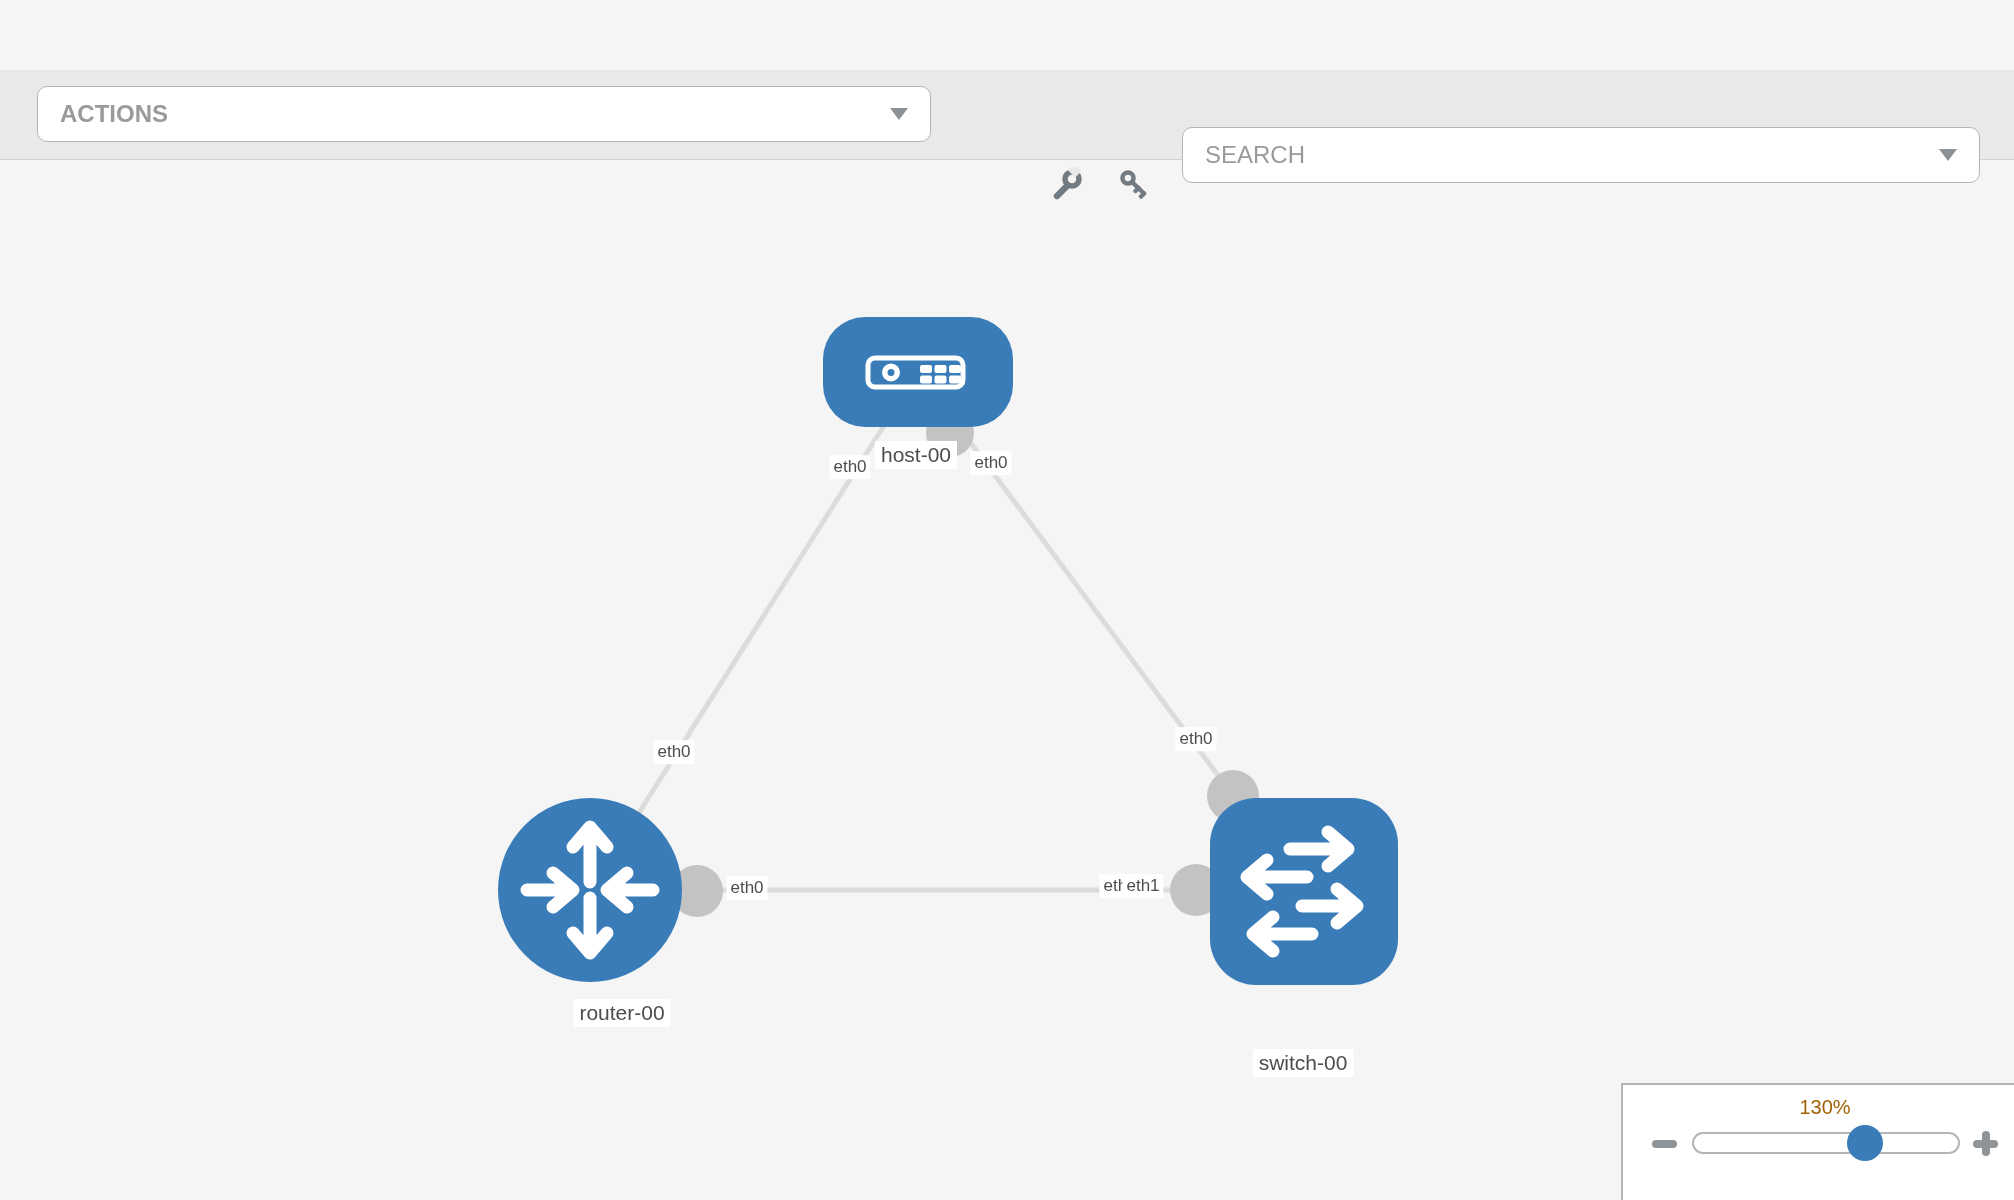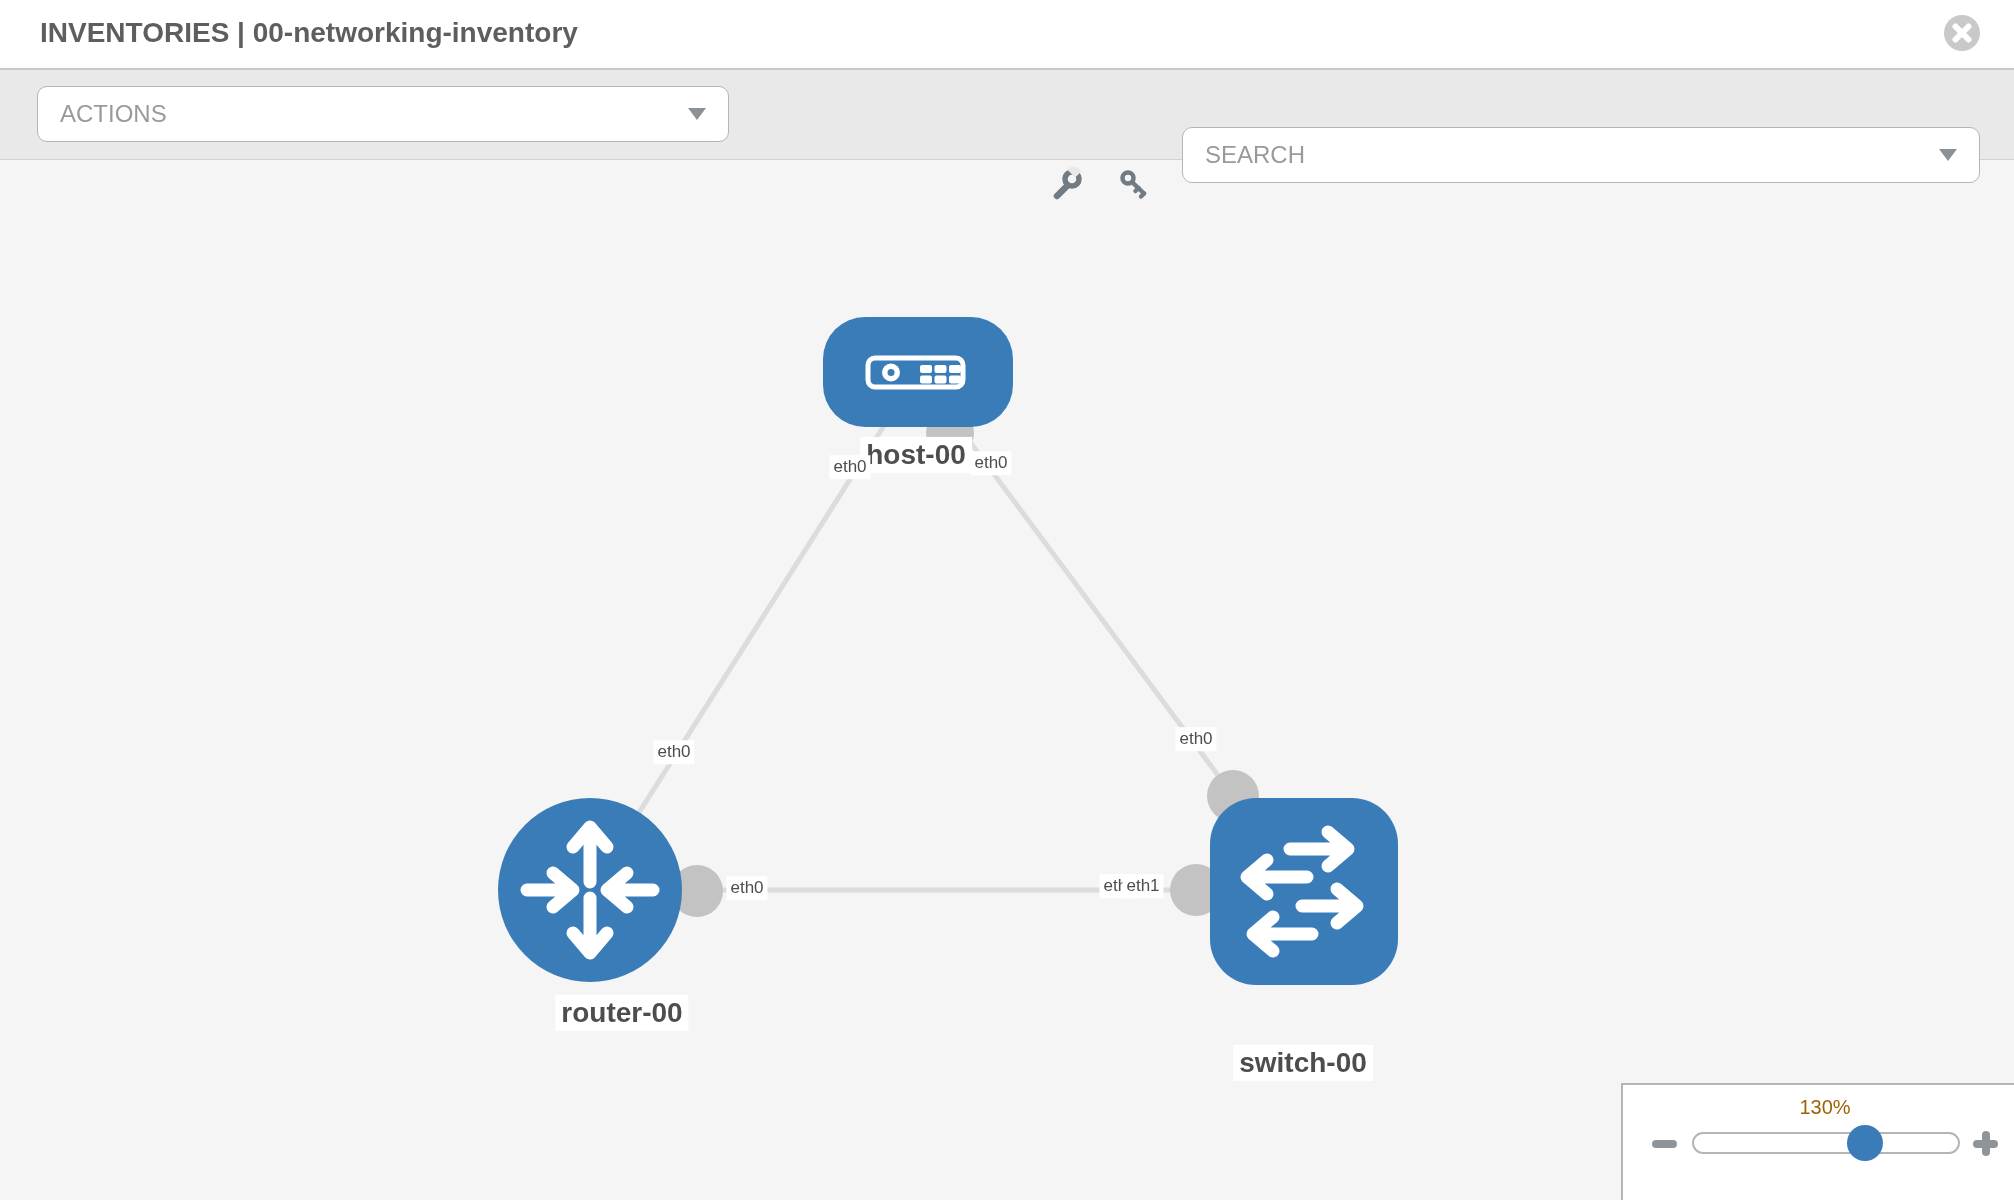--- a/index.html
+++ b/index.html
@@ -26,41 +26,41 @@
   .toolbar {
     position:absolute; top:70px; left:0; width:2014px; height:90px;
     background:#e9e9e9; border-bottom:1px solid #d2d2d2; box-sizing:border-box;
   }
   .select-box {
     position:absolute; top:16px; height:56px; background:#fff;
     border:1px solid #b5b5b5; border-radius:10px; box-sizing:border-box;
     display:flex; align-items:center; padding:0 22px;
     color:#9a9a9a; font-size:24px; cursor:pointer;
   }
-  .actions-box { left:37px;  width:692px; }
+  .actions-box { left:37px;  width:894px;font-weight:bold; }
   .search-box  { left:1182px; width:798px;margin-top:41px; }
   .caret {
     position:absolute; right:22px; top:50%; transform:translateY(-50%);
     width:0; height:0; border-left:9px solid transparent;
     border-right:9px solid transparent; border-top:12px solid #8c9196;
   }
   .tool-icon { position:absolute; top:97px; width:34px; height:34px; cursor:pointer; }
   .wrench-btn { left:1050px; }
   .key-btn    { left:1117px; }
 
   
   .canvas { position:absolute; top:160px; left:0; width:1648px; height:1040px; }
   .topology { position:absolute; top:0; left:0; }
 
   .graph-label {
     position:absolute; transform:translate(-50%,-50%);
     background:#ffffff; color:#4d4d4d; white-space:nowrap; line-height:1.15;
   }
   .if-label   { font-size:17px; padding:2px 4px; z-index:4; }
-  .node-label { font-size:28px; padding:2px 6px; z-index:3;font-weight:bold; }
+  .node-label { font-size:21px; padding:2px 6px; z-index:3; }
   .under { z-index:2; }
   .over  { z-index:5; }
 
   
   .zoom-panel {
     position:absolute; left:1621px; top:1083px; width:400px; height:125px;
     background:#ffffff; border:2px solid #b5b5b5; box-sizing:border-box;
   }
   .zoom-level {
     position:absolute; left:202px; top:22px; transform:translate(-50%,-50%);
@@ -87,29 +87,20 @@
   .zoom-plus .v {
     position:absolute; left:9px; top:0; width:8px; height:25px;
     background:#8f9499; border-radius:4px;
   }
 </style>
 </head>
 <body>
 
 <div class="app">
 
-  <div class="header">
-    <div class="page-title">INVENTORIES | 00-networking-inventory</div>
-    <div class="close-btn">
-      <svg width="40" height="40" viewBox="0 0 40 40">
-        <circle cx="20" cy="20" r="18" fill="#c9c9c9"></circle>
-        <path d="M13.5 13.5 L26.5 26.5 M26.5 13.5 L13.5 26.5" stroke="#ffffff" stroke-width="6" stroke-linecap="round" fill="none"></path>
-      </svg>
-    </div>
-  </div>
 
   <div class="toolbar">
     <div class="select-box actions-box">
       <span>ACTIONS</span>
       <span class="caret"></span>
     </div>
 
     <div class="tool-icon wrench-btn">
       <svg width="34" height="34" viewBox="0 0 34 34">
         <circle cx="22" cy="12" r="7" stroke="#737b82" stroke-width="5.5" fill="none"></circle>

